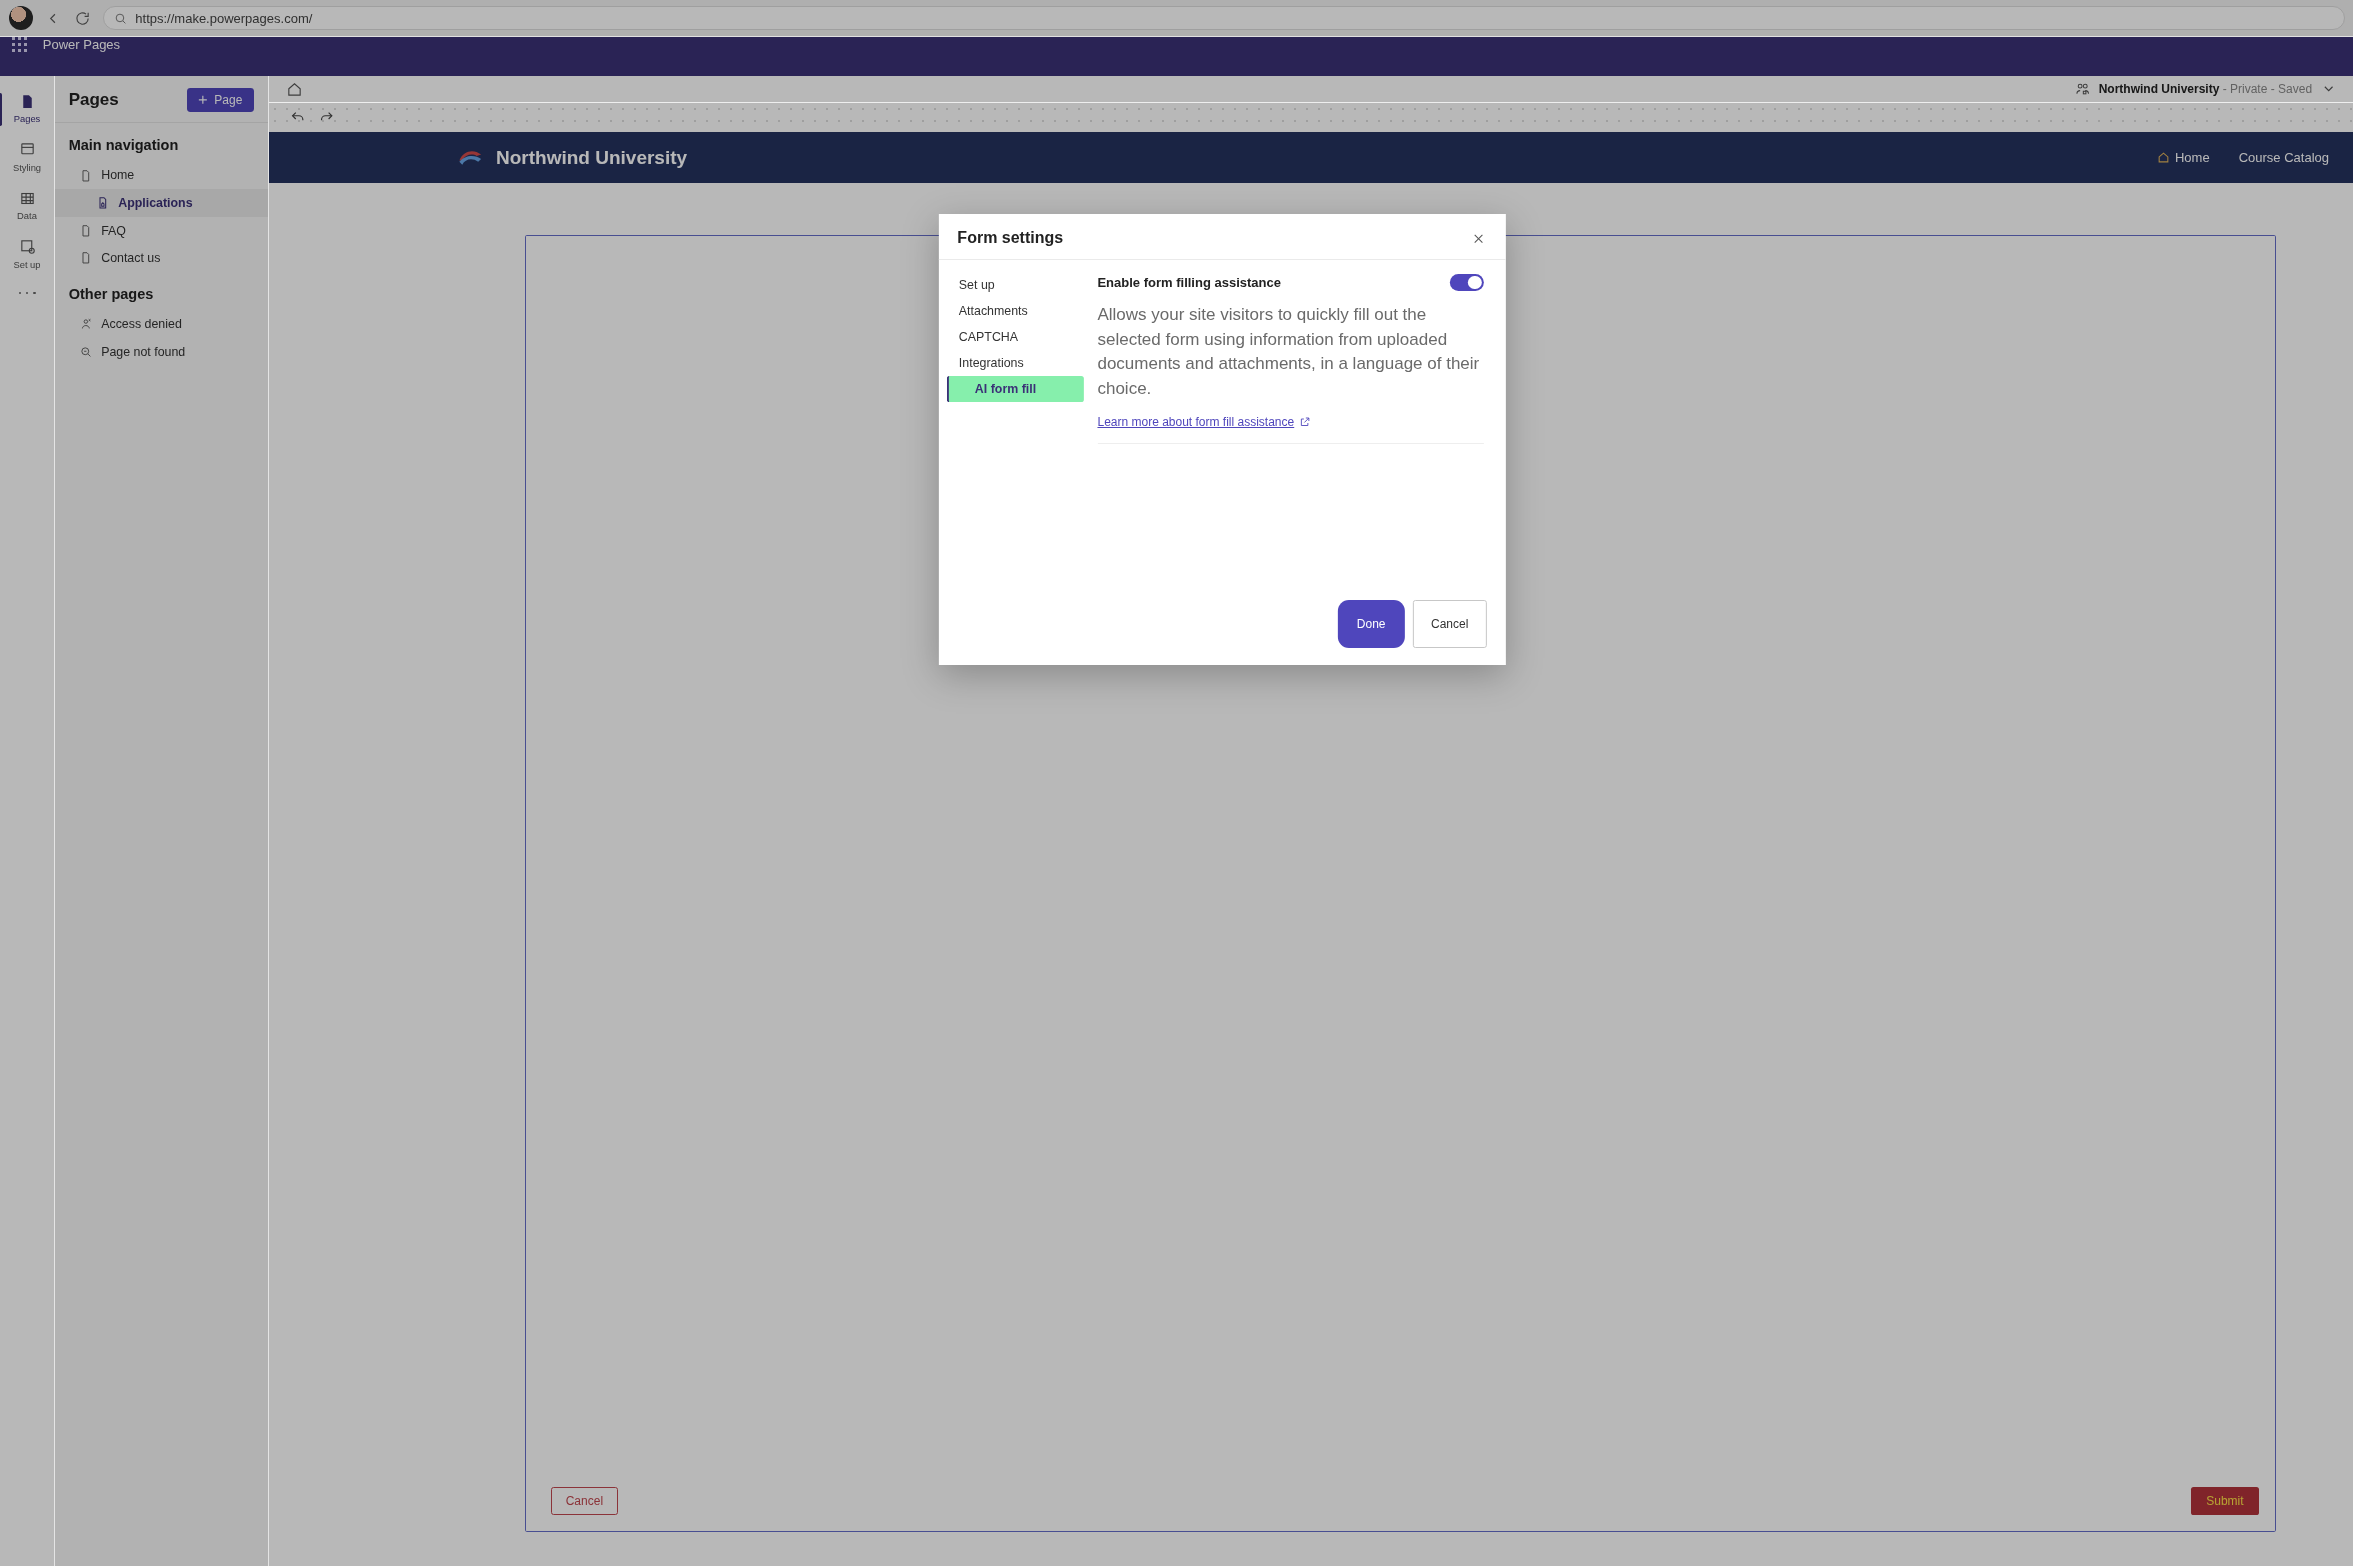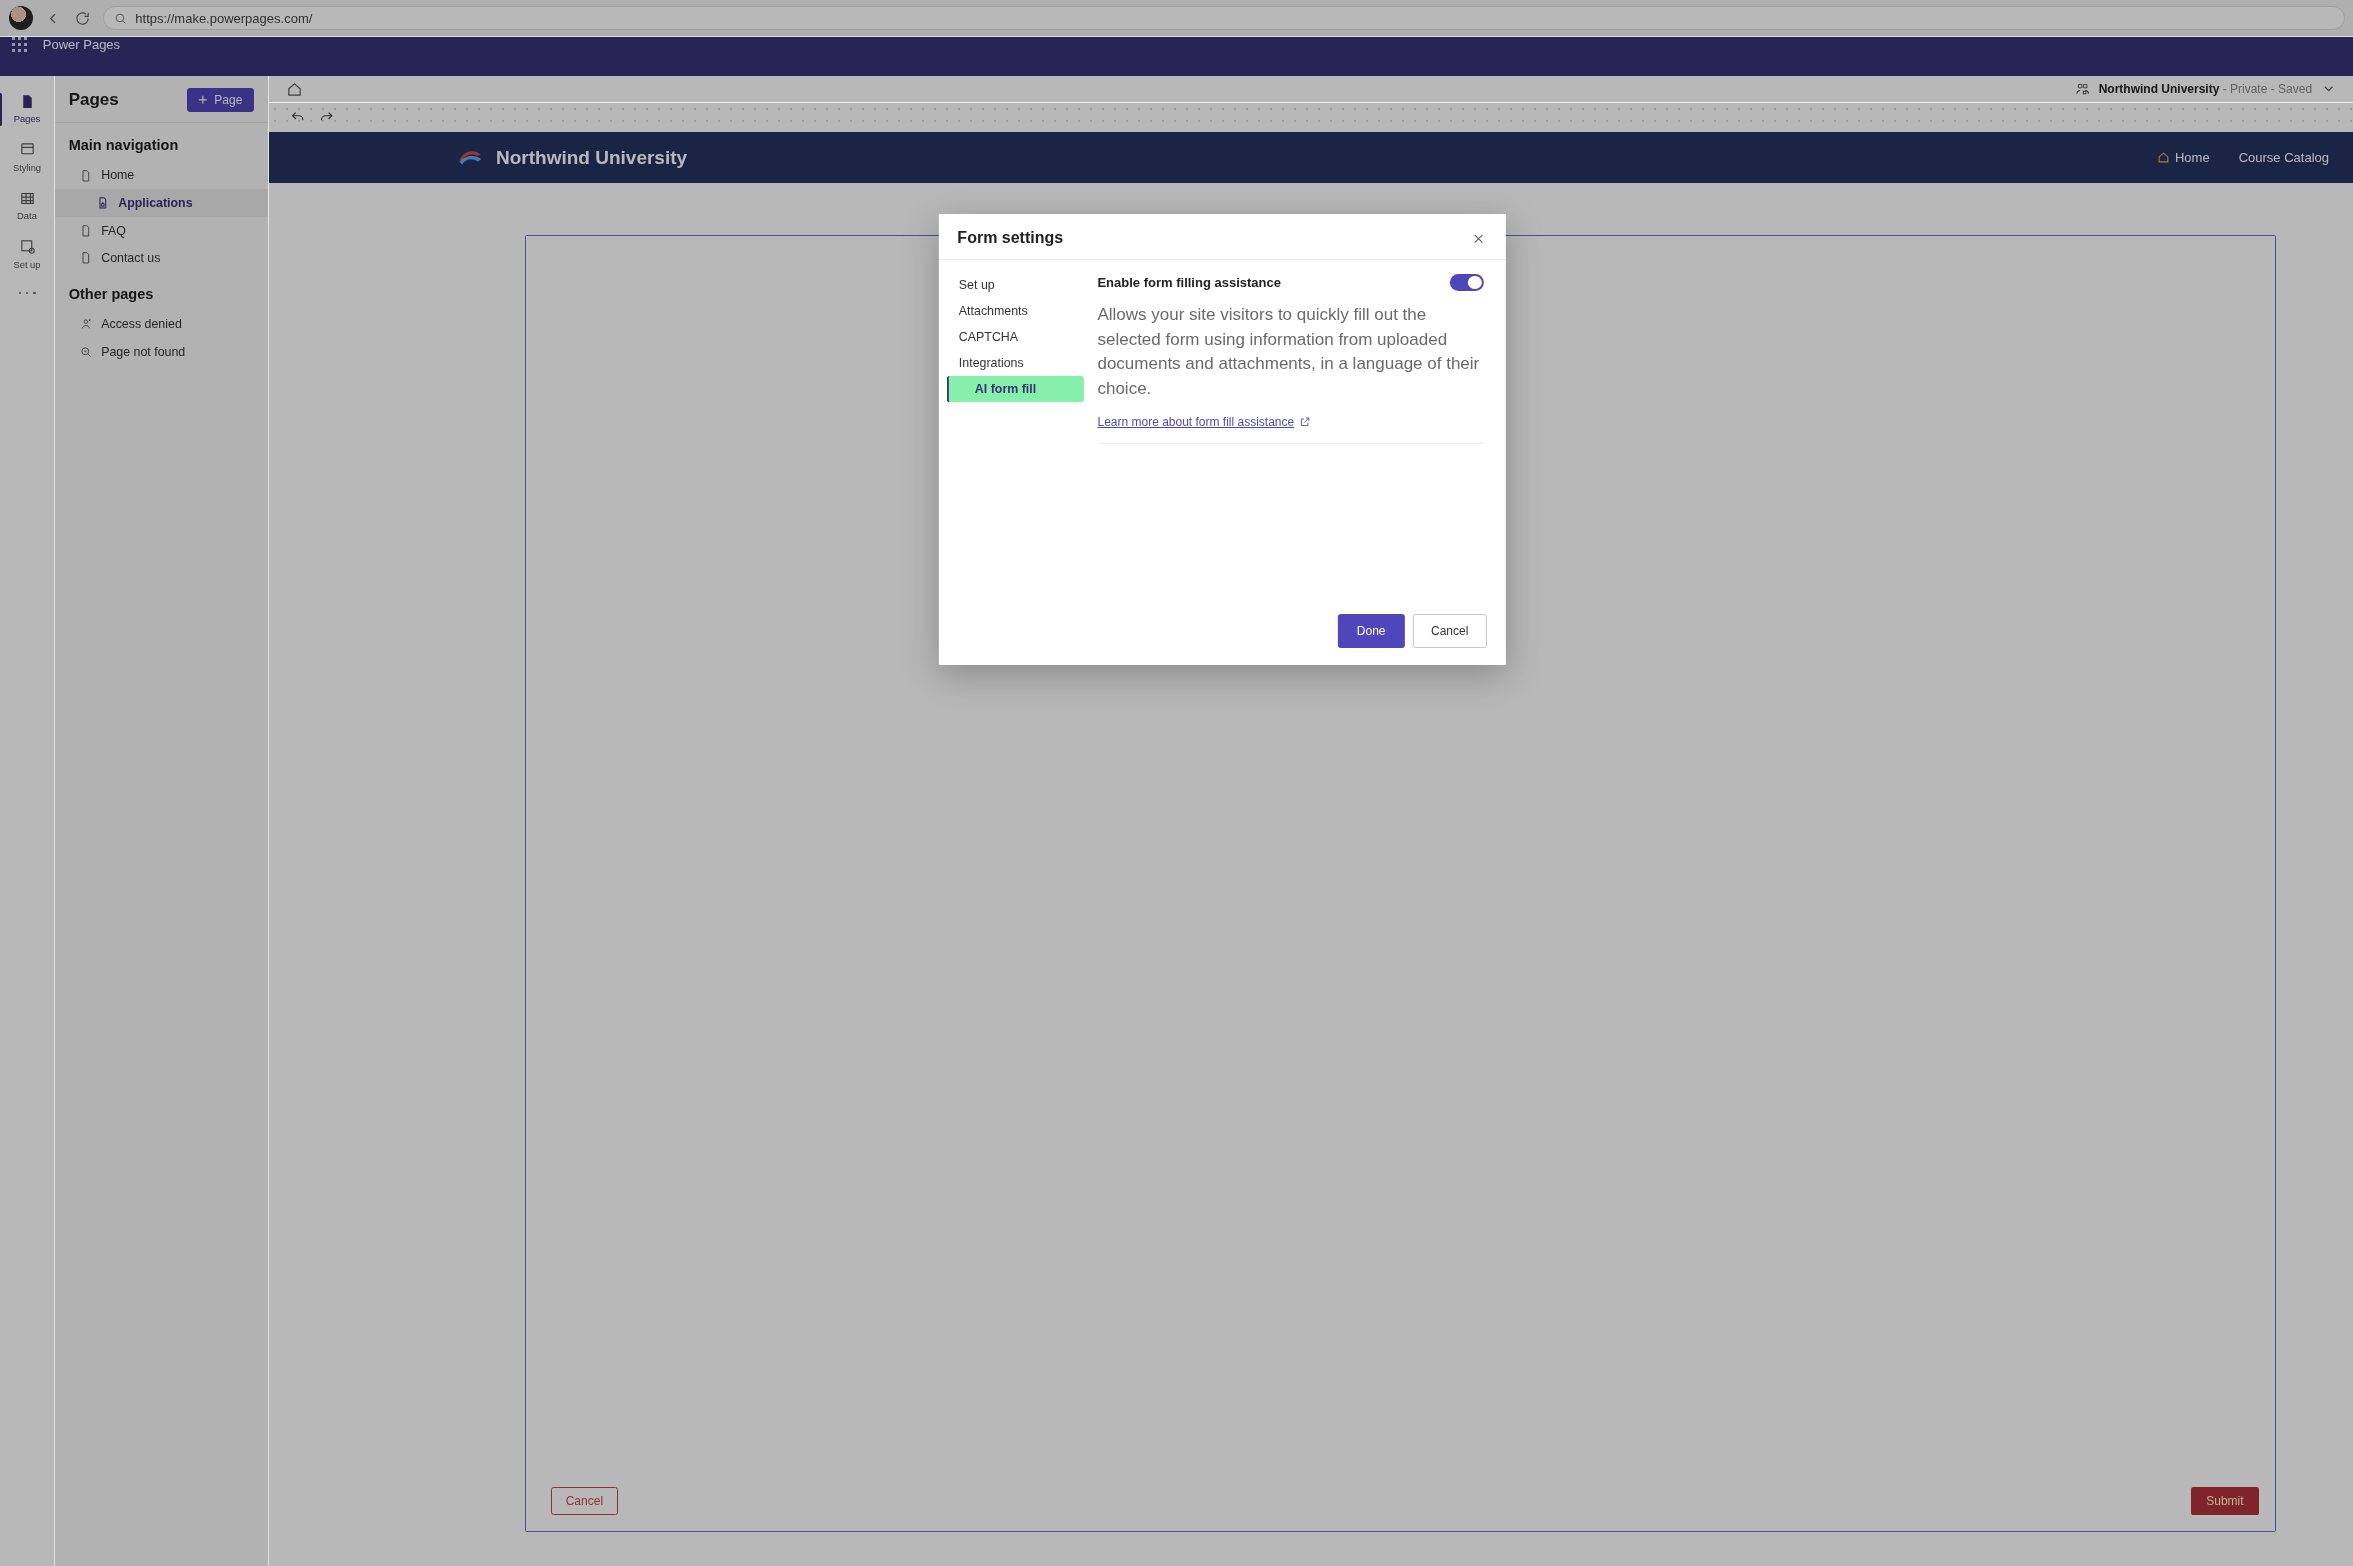--- a/index.html
+++ b/index.html
@@ -66,40 +66,40 @@
   .site-header { height:51px; background:#24325f; display:flex; align-items:center; justify-content:space-between; padding:0 24px; color:#fff; }
   .site-brand { display:flex; align-items:center; gap:12px; margin-left:162px; }
   .bird { width:29px; height:29px; }
   .site-title { font-size:19px; font-weight:600; color:#fff; }
   .site-nav { display:flex; gap:29px; font-size:13px; }
   .site-nav a { color:#fff; text-decoration:none; display:flex; align-items:center; gap:5.1px; }
 
   .form-boundary { position:absolute; left:256px; right:77px; top:103px; bottom:34px; border:1.3px solid #646dc9; border-radius:1.7px; }
   .form-actions { position:absolute; left:282px; right:94px; bottom:51px; display:flex; justify-content:space-between; align-items:center; }
   .btn-outline { border:1.3px solid #c1474f; background:#fff; color:#c1474f; padding:6px 13.7px; border-radius:2.6px; font-size:12px; cursor:pointer; }
-  .btn-solid { background:#b2333b; color:#fef9c3; border:none; padding:6.8px 15.4px; border-radius:2.6px; font-size:12px; cursor:pointer; }
+  .btn-solid { background:#b2333b; color:#fde047; border:none; padding:6.8px 15.4px; border-radius:2.6px; font-size:12px; cursor:pointer; }
   .modal { position:absolute; top:214px; left:50%; transform:translateX(-42%); width:567px; height:451px; background:#fff; box-shadow:0 10.3px 34px rgba(0,0,0,.25); display:flex; flex-direction:column; }
   .modal-head { display:flex; align-items:center; justify-content:space-between; padding:15.4px 19px 12px; border-bottom:0.9px solid #eaeaea; }
   .modal-title { font-size:16px; font-weight:600; color:#222; }
   .close-x { width:15.4px; height:15.4px; color:#555; cursor:pointer; }
   .modal-body { flex:1; display:flex; }
   .modal-nav { width:154px; padding:12px 8.5px; }
   .mn-item { padding:6px 12px; font-size:12.4px; border-radius:2.6px; cursor:pointer; color:#333; }
   .mn-item.active { background:#86efac; color:#3b3177; font-weight:600; border-left:2.6px solid #3b3177; padding-left:26px; }
   .modal-content { flex:1; padding:13.7px 22px 0 5.1px; }
   .toggle-row { display:flex; justify-content:space-between; align-items:center; }
   .toggle-label { font-size:13px; font-weight:600; color:#222; }
   .switch { width:34px; height:17px; background:#4f46bc; border-radius:8.5px; position:relative; cursor:pointer; }
   .switch::after { content:""; position:absolute; right:1.7px; top:1.7px; width:13.7px; height:13.7px; background:#fff; border-radius:50%; }
   .help-text { margin-top:12px; font-size:17px; color:#6a6a6a; line-height:1.45; }
   .learn-link { display:inline-flex; align-items:center; gap:5.1px; margin-top:13.7px; color:#4f46bc; text-decoration:underline; font-size:12px; cursor:pointer; }
   .learn-link svg { width:12px; height:12px; }
   .divider-thin { height:0.9px; background:#eee; margin-top:13.7px; }
   .modal-foot { padding:12px 19px 17px; display:flex; justify-content:flex-end; gap:8.5px; }
-  .btn-primary { background:#4f46bc; color:#fff; border:none; padding:10px 19px; border-radius:3px; font-size:12px; cursor:pointer;margin-left:17px; }
+  .btn-primary { background:#4f46bc; color:#fff; border:none; padding:17px 19px; border-radius:11px; font-size:12px; cursor:pointer;margin-left:17px; }
   .btn-secondary { background:#fff; border:0.9px solid #c7c7c7; color:#333; padding:6.8px 17px; border-radius:2.6px; font-size:12px; cursor:pointer; }
   .dim { position:relative; }
   .dim::after { content:""; position:absolute; inset:0; background:rgba(0,0,0,.28); }
   .content-root { position:relative; height:100%; }
 </style>
 </head>
 <body>
 
 <div class="content-root">
 

